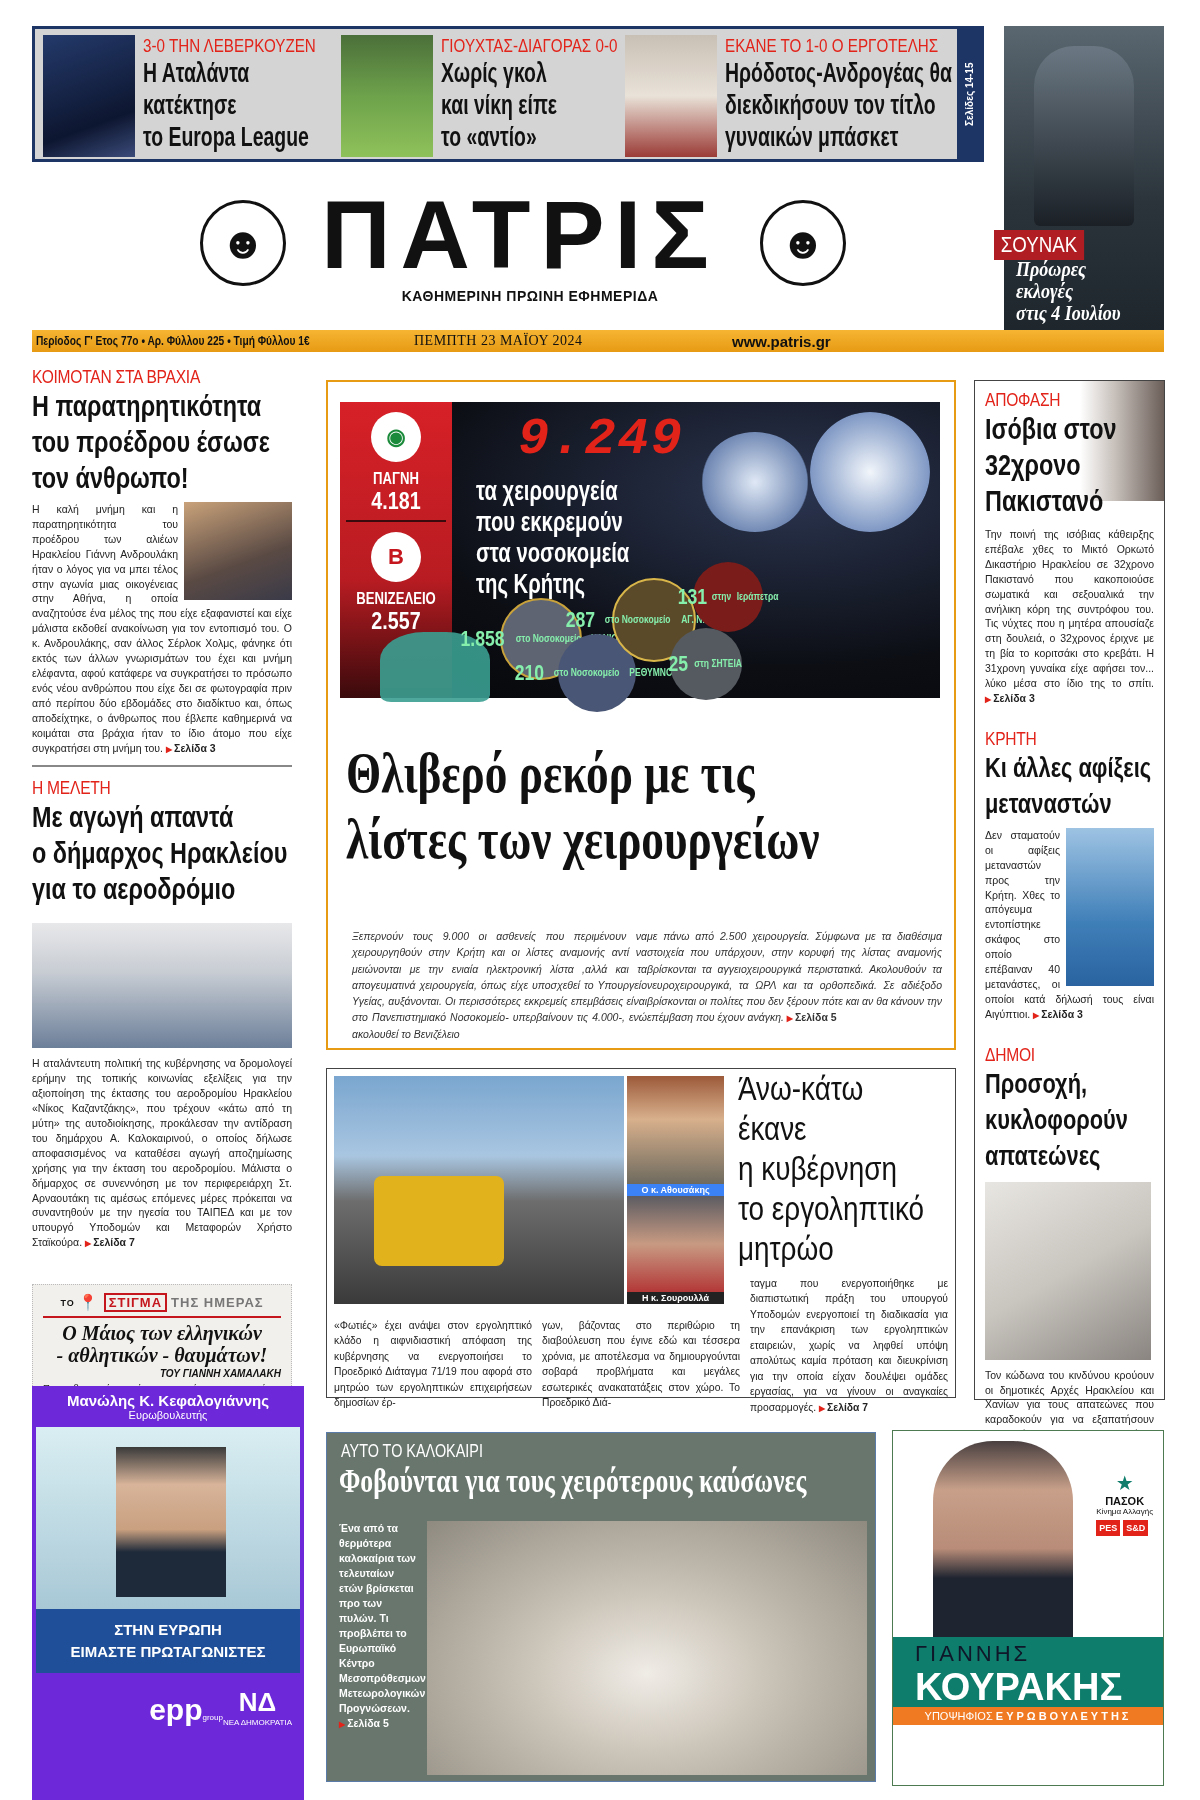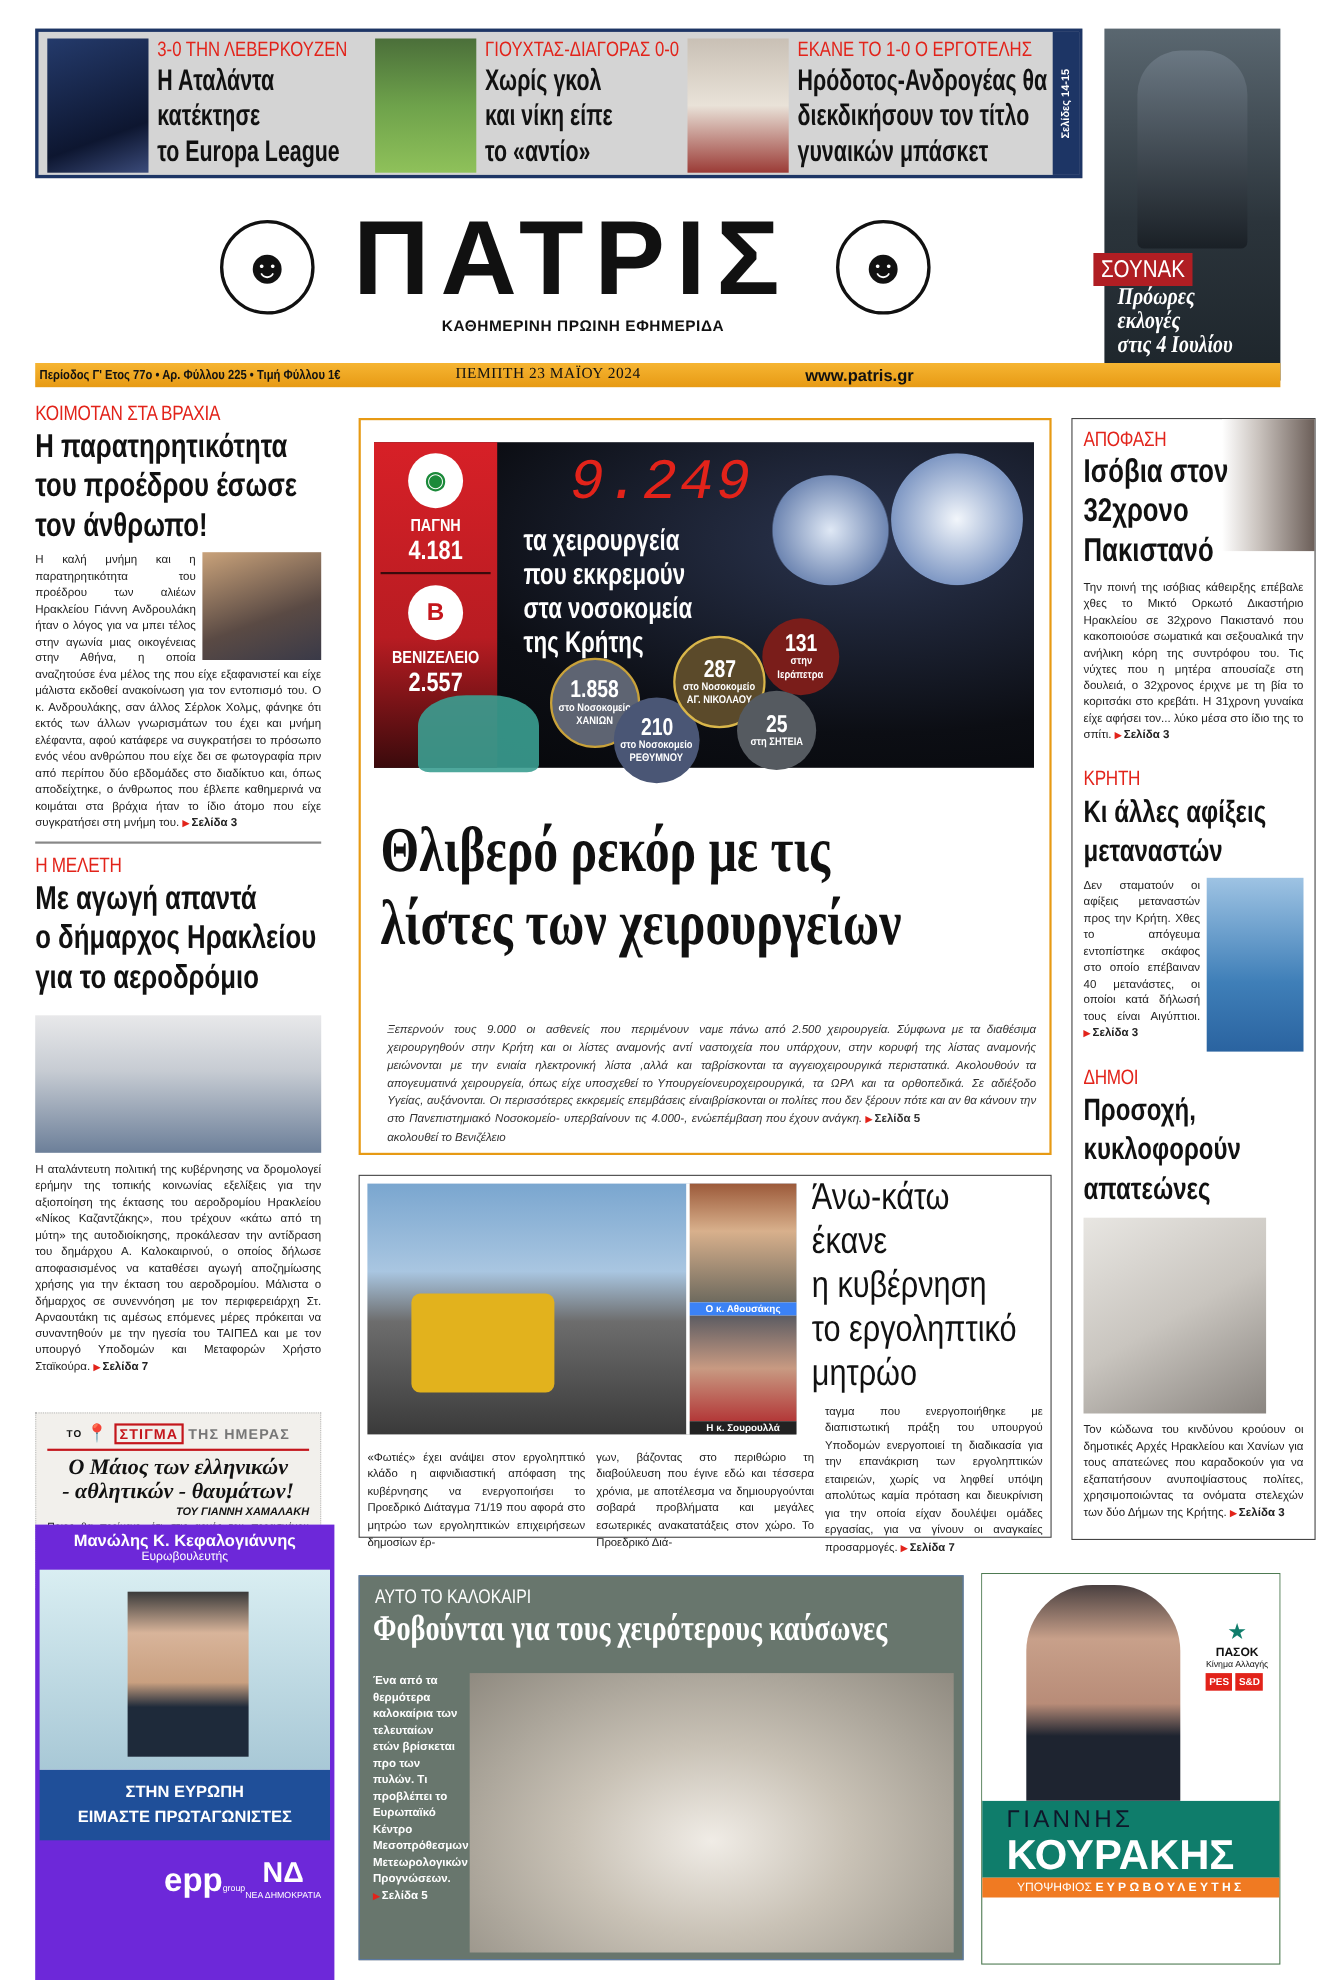--- a/index.html
+++ b/index.html
@@ -43,23 +43,23 @@
   #left-col { left: 32px; top: 366px; width: 260px; }
   .lc-divider { border-top: 2px solid #888; margin: 10px 0; }
 
   
   #lead-box { left: 326px; top: 380px; width: 630px; height: 670px; border: 2px solid #e79a14; }
   #lead-graphic { left: 340px; top: 402px; width: 600px; height: 296px; background: radial-gradient(ellipse at 75% 30%, #2b3550 0%, #0c0e14 60%, #050608 100%); }
   #lead-redbar { position: absolute; left: 0; top: 0; width: 112px; height: 296px; background: linear-gradient(180deg,#d72027 0%,#b81c22 60%,#3a0a0c 100%); }
   .hosp-logo { width: 50px; height: 50px; border-radius: 50%; background: #fff; margin: 10px auto 0; display: flex; align-items: center; justify-content: center; font-size: 22px; font-weight: bold; }
   .hosp-name { color: #fff; font-weight: bold; text-align: center; font-size: 16px; transform: scaleX(0.82); }
   .hosp-num { color: #fff; font-weight: bold; text-align: center; font-size: 24px; line-height: 26px; transform: scaleX(0.82); }
-  #lead-big-num { position: absolute; left: 178px; top: 8px; color: #e2231a; font-size: 52px; font-style: italic; font-family: "Liberation Mono", monospace; font-weight: normal; letter-spacing: 2px; }
+  #lead-big-num { position: absolute; left: 178px; top: 8px; color: #e2231a; font-size: 52px; font-style: italic; font-family: "Liberation Mono", monospace; font-weight: bold; letter-spacing: 2px; }
   #lead-graphic-text { position: absolute; left: 136px; top: 74px; color: #fff; font-size: 27px; font-weight: bold; line-height: 31px; transform: scaleX(0.75); transform-origin: left; white-space: nowrap; }
-  .bubble { position: absolute; border-radius: 50%; color: #ffffff; text-align: center; font-weight: bold; display: flex; flex-direction: column; align-items: center; justify-content: center; }
+  .bubble { position: absolute; border-radius: 50%; color: #86efac; text-align: center; font-weight: bold; display: flex; flex-direction: row; align-items: center; justify-content: center; }
   .bubble .num { font-size: 22px; line-height: 22px; transform: scaleX(0.8); }
   .bubble .lbl { font-size: 10px; line-height: 12px; transform: scaleX(0.85); white-space: nowrap; }
 
   #lead-headline { left: 346px; top: 740px; width: 600px; font-size: 58px; line-height: 66px; font-family: "Liberation Serif", serif; font-weight: bold; transform: scaleX(0.78); transform-origin: left; white-space: nowrap; }
   #lead-body { left: 352px; top: 928px; width: 590px; display: flex; }
   #lead-body .col { flex: 1; font-style: italic; font-size: 10.5px; line-height: 1.55; color: #333; text-align: justify; }
 
   
   #contract-box { left: 326px; top: 1068px; width: 630px; height: 330px; border: 1px solid #444; }
   #contract-photo { left: 334px; top: 1076px; width: 390px; height: 228px; background: linear-gradient(180deg,#7aa6cf 0%,#a9c6e1 35%,#6d6d6d 55%,#3a3a3a 100%); }
@@ -68,21 +68,21 @@
   #contract-body .col { flex: 1; font-size: 10.3px; line-height: 1.5; text-align: justify; color: #222; }
 
   
   #heat-box { left: 326px; top: 1432px; width: 550px; height: 350px; background: #68766d; border: 1px solid #5a7aa8; }
   #heat-kicker { position: absolute; left: 14px; top: 8px; color: #fff; font-size: 18px; transform: scaleX(0.8); transform-origin: left; white-space: nowrap; }
   #heat-head { position: absolute; left: 12px; top: 30px; color: #fff; font-size: 33px; font-weight: bold; font-family: "Liberation Serif", serif; transform: scaleX(0.78); transform-origin: left; white-space: nowrap; }
   #heat-text { position: absolute; left: 12px; top: 88px; width: 80px; color: #fff; font-weight: bold; font-size: 10.5px; line-height: 15px; }
   #heat-photo { position: absolute; left: 100px; top: 88px; width: 440px; height: 254px; background: radial-gradient(ellipse at 50% 60%, #f0ece6 0%, #c9c2b6 40%, #8f8a80 100%); }
 
   
-  #right-col { left: 974px; top: 380px; width: 222px; height: 1020px; border: 1px solid #444; padding: 8px 10px; }
+  #right-col { left: 974px; top: 380px; width: 191px; height: 1020px; border: 1px solid #444; padding: 8px 10px; }
 
   
   #ad-left { left: 32px; top: 1386px; width: 272px; height: 452px; background: #6d28d9; }
   #ad-right { left: 892px; top: 1430px; width: 272px; height: 356px; background: #fff; border: 1px solid #4e7a52; }
 </style>
 </head>
 <body>
 
 <div id="sports-bar" class="abs">
   <div class="sport-item" style="left:8px;width:290px">

